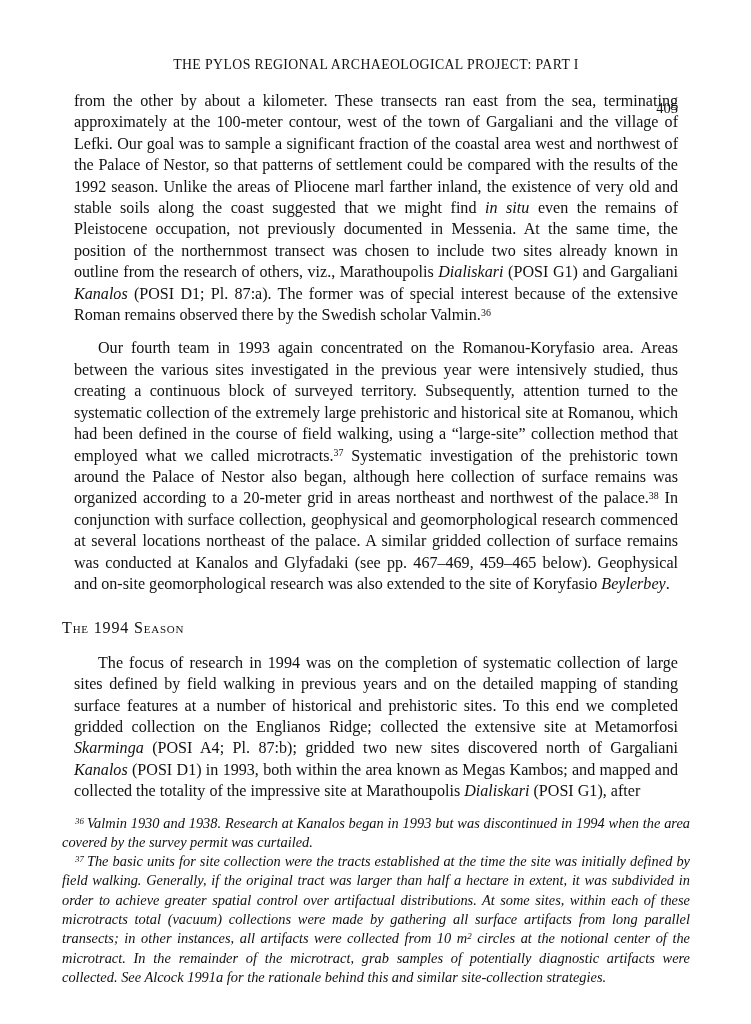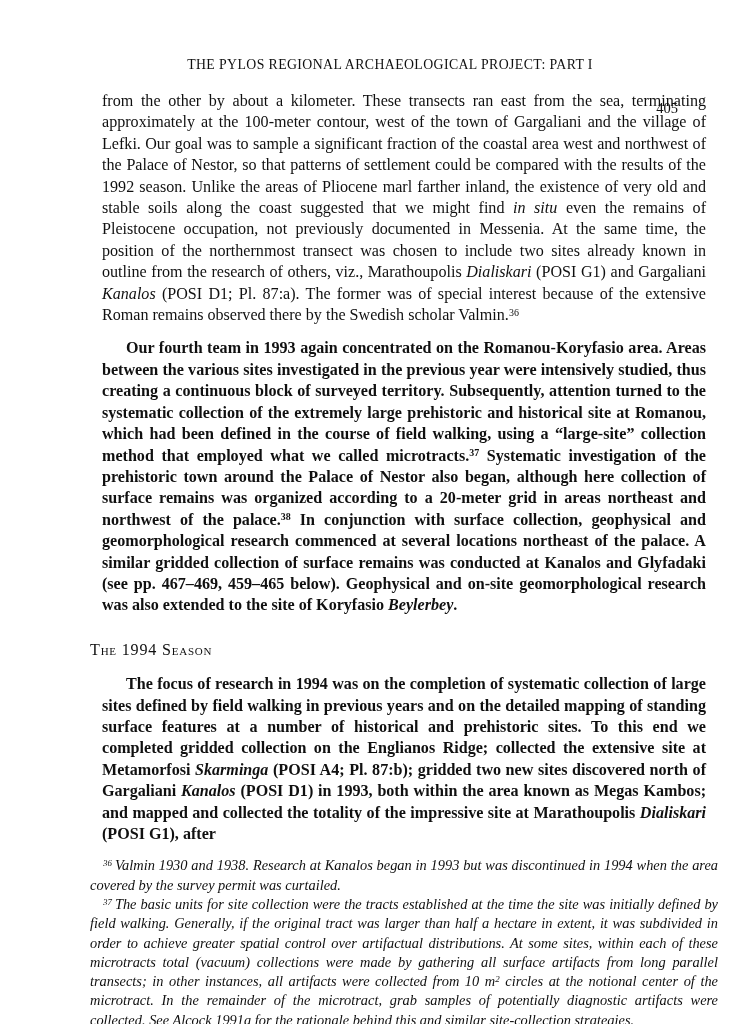--- a/index.html
+++ b/index.html
@@ -7,21 +7,21 @@
     padding: 0;
     background: #e8e8e8;
   }
   .page {
     position: relative;
     width: 751px;
     height: 1024px;
     margin: 0 auto;
     background: #ffffff;
     box-sizing: border-box;
-    padding: 56px 61px 0 90px;
+    padding: 56px 61px 0 62px;
     font-family: "Liberation Serif", "DejaVu Serif", serif;
     color: #101010;
     overflow: hidden;
   }
   .running-head {
     position: relative;
     text-align: center;
     font-size: 13.8px;
     letter-spacing: 0.4px;
     line-height: 17px;
@@ -41,21 +41,20 @@
   }
   .para {
     margin: 12px;
     font-size: 16.1px;
     line-height: 21.4px;
     text-align: justify;
     text-justify: inter-word;
   }
   .para.indent {
     text-indent: 24px;
-    font-weight: bold;
   }
   .section-heading {
     margin: 23px 0 13px 0;
     font-size: 16.1px;
     font-weight: normal;
     font-variant: small-caps;
     letter-spacing: 0.8px;
     line-height: 21.4px;
   }
   .footnotes {

